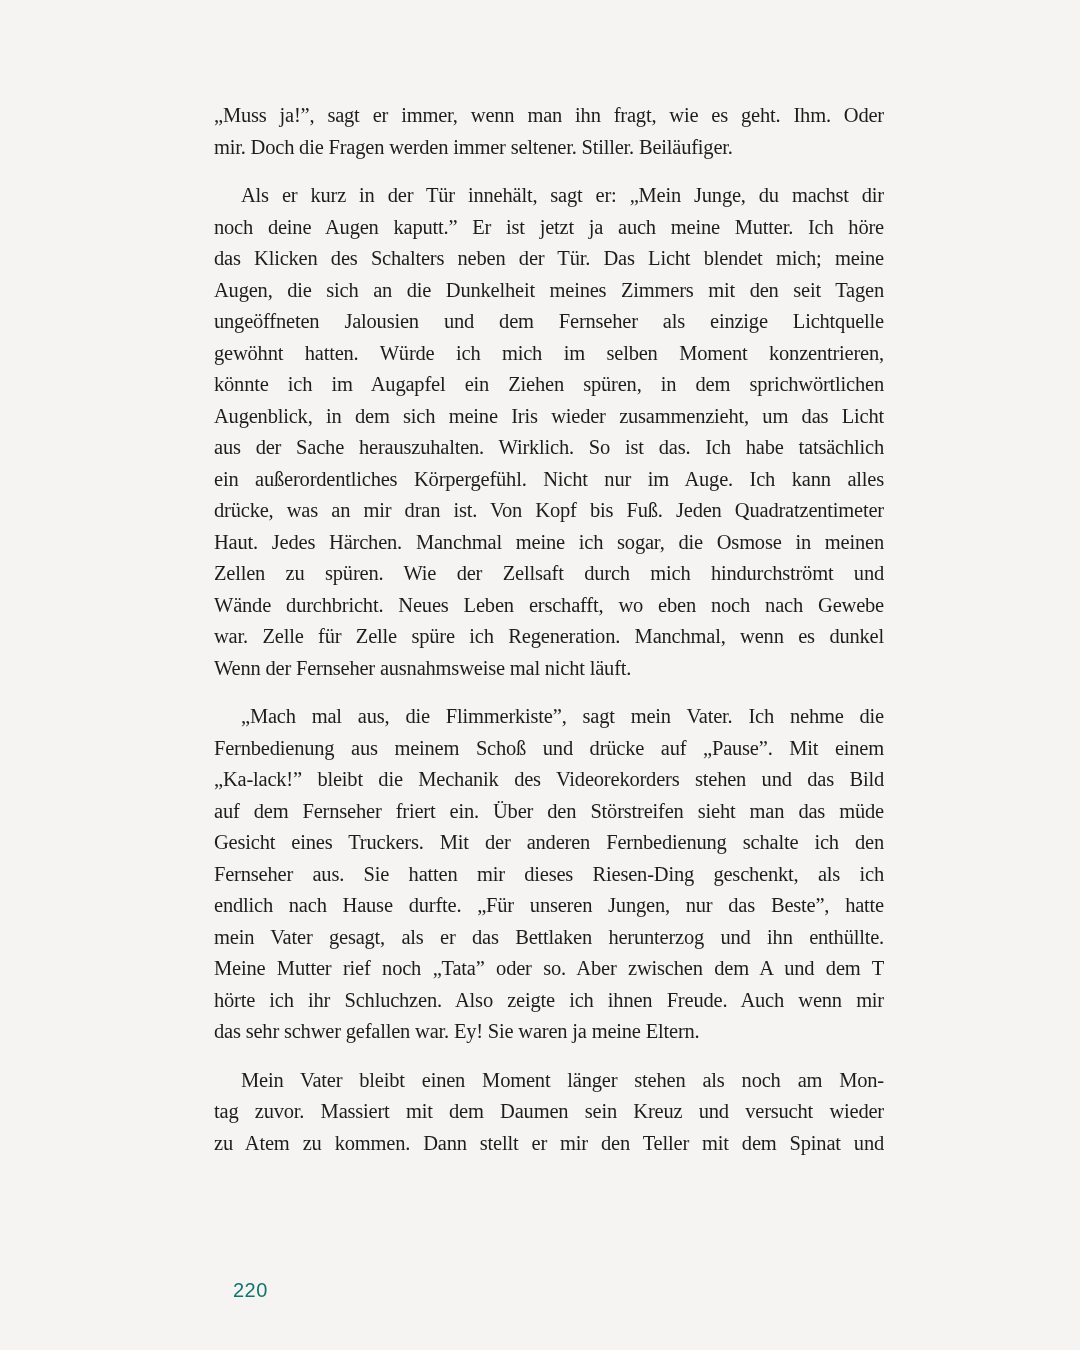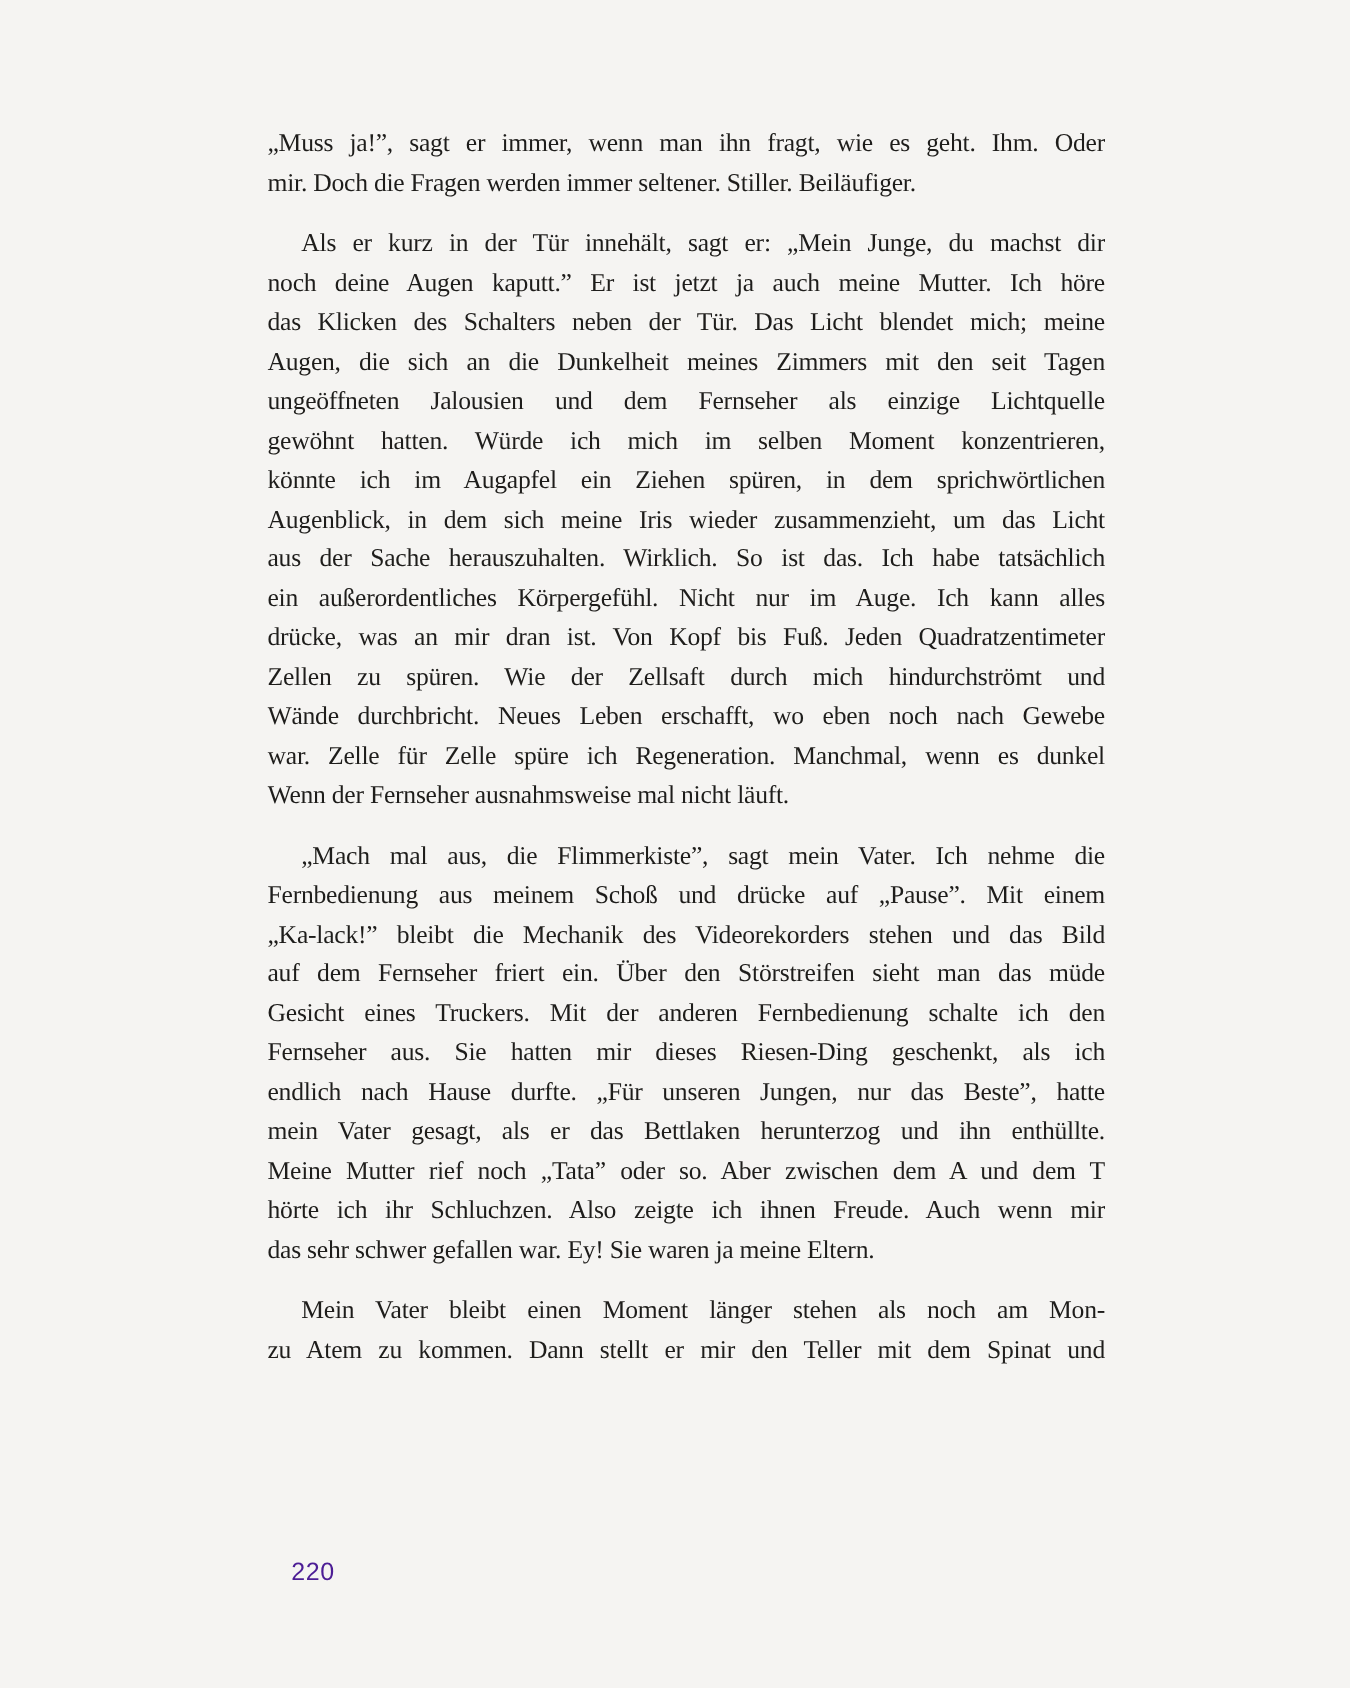--- a/index.html
+++ b/index.html
@@ -53,25 +53,25 @@
   .line.last {
     text-align: left;
     text-align-last: left;
   }
   .line.indent {
     text-indent: 27px;
   }
   .page-number {
     position: absolute;
     left: 233px;
-    top: 1247px;
+    top: 1279px;
     font-family: "Liberation Sans", sans-serif;
     font-size: 20px;
     letter-spacing: 0.5px;
-    color: #4c1d95;
+    color: #0f766e;
   }
 </style>
 </head>
 <body>
 
 <div class="book-page">
   <div class="text-block">
       <div class="paragraph">
         <div class="line">„Muss ja!”, sagt er immer, wenn man ihn fragt, wie es geht. Ihm. Oder</div>
         <div class="line last">mir. Doch die Fragen werden immer seltener. Stiller. Beiläufiger.</div>
@@ -81,37 +81,39 @@
         <div class="line">noch deine Augen kaputt.” Er ist jetzt ja auch meine Mutter. Ich höre</div>
         <div class="line">das Klicken des Schalters neben der Tür. Das Licht blendet mich; meine</div>
         <div class="line">Augen, die sich an die Dunkelheit meines Zimmers mit den seit Tagen</div>
         <div class="line">ungeöffneten Jalousien und dem Fernseher als einzige Lichtquelle</div>
         <div class="line">gewöhnt hatten. Würde ich mich im selben Moment konzentrieren,</div>
         <div class="line">könnte ich im Augapfel ein Ziehen spüren, in dem sprichwörtlichen</div>
         <div class="line">Augenblick, in dem sich meine Iris wieder zusammenzieht, um das Licht</div>
         <div class="line">aus der Sache herauszuhalten. Wirklich. So ist das. Ich habe tatsächlich</div>
         <div class="line">ein außerordentliches Körpergefühl. Nicht nur im Auge. Ich kann alles</div>
         <div class="line">drücke, was an mir dran ist. Von Kopf bis Fuß. Jeden Quadratzentimeter</div>
+        <div class="line">Haut. Jedes Härchen. Manchmal meine ich sogar, die Osmose in meinen</div>
         <div class="line">Zellen zu spüren. Wie der Zellsaft durch mich hindurchströmt und</div>
         <div class="line">Wände durchbricht. Neues Leben erschafft, wo eben noch nach Gewebe</div>
         <div class="line">war. Zelle für Zelle spüre ich Regeneration. Manchmal, wenn es dunkel</div>
         <div class="line last">Wenn der Fernseher ausnahmsweise mal nicht läuft.</div>
       </div>
       <div class="paragraph">
         <div class="line indent">„Mach mal aus, die Flimmerkiste”, sagt mein Vater. Ich nehme die</div>
         <div class="line">Fernbedienung aus meinem Schoß und drücke auf „Pause”. Mit einem</div>
         <div class="line">„Ka-lack!” bleibt die Mechanik des Videorekorders stehen und das Bild</div>
         <div class="line">auf dem Fernseher friert ein. Über den Störstreifen sieht man das müde</div>
         <div class="line">Gesicht eines Truckers. Mit der anderen Fernbedienung schalte ich den</div>
         <div class="line">Fernseher aus. Sie hatten mir dieses Riesen-Ding geschenkt, als ich</div>
         <div class="line">endlich nach Hause durfte. „Für unseren Jungen, nur das Beste”, hatte</div>
         <div class="line">mein Vater gesagt, als er das Bettlaken herunterzog und ihn enthüllte.</div>
         <div class="line">Meine Mutter rief noch „Tata” oder so. Aber zwischen dem A und dem T</div>
         <div class="line">hörte ich ihr Schluchzen. Also zeigte ich ihnen Freude. Auch wenn mir</div>
         <div class="line last">das sehr schwer gefallen war. Ey! Sie waren ja meine Eltern.</div>
       </div>
       <div class="paragraph">
         <div class="line indent">Mein Vater bleibt einen Moment länger stehen als noch am Mon-</div>
+        <div class="line">tag zuvor. Massiert mit dem Daumen sein Kreuz und versucht wieder</div>
         <div class="line">zu Atem zu kommen. Dann stellt er mir den Teller mit dem Spinat und</div>
       </div>
     </div>
   <div class="page-number">220</div>
 </div>
 
 </body></html>

